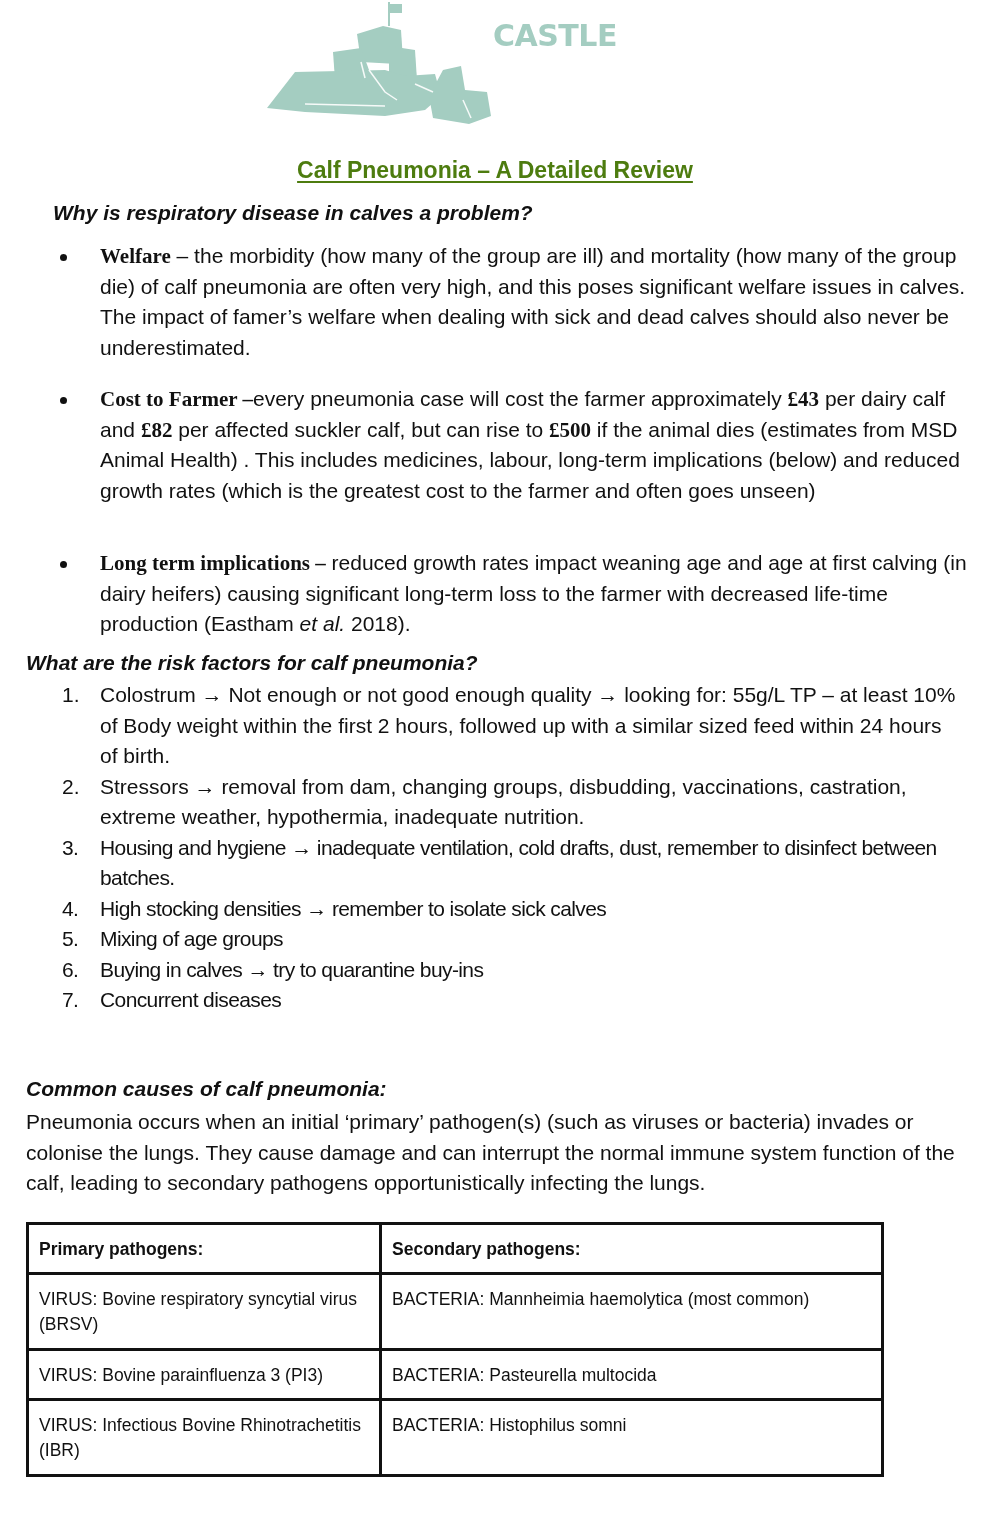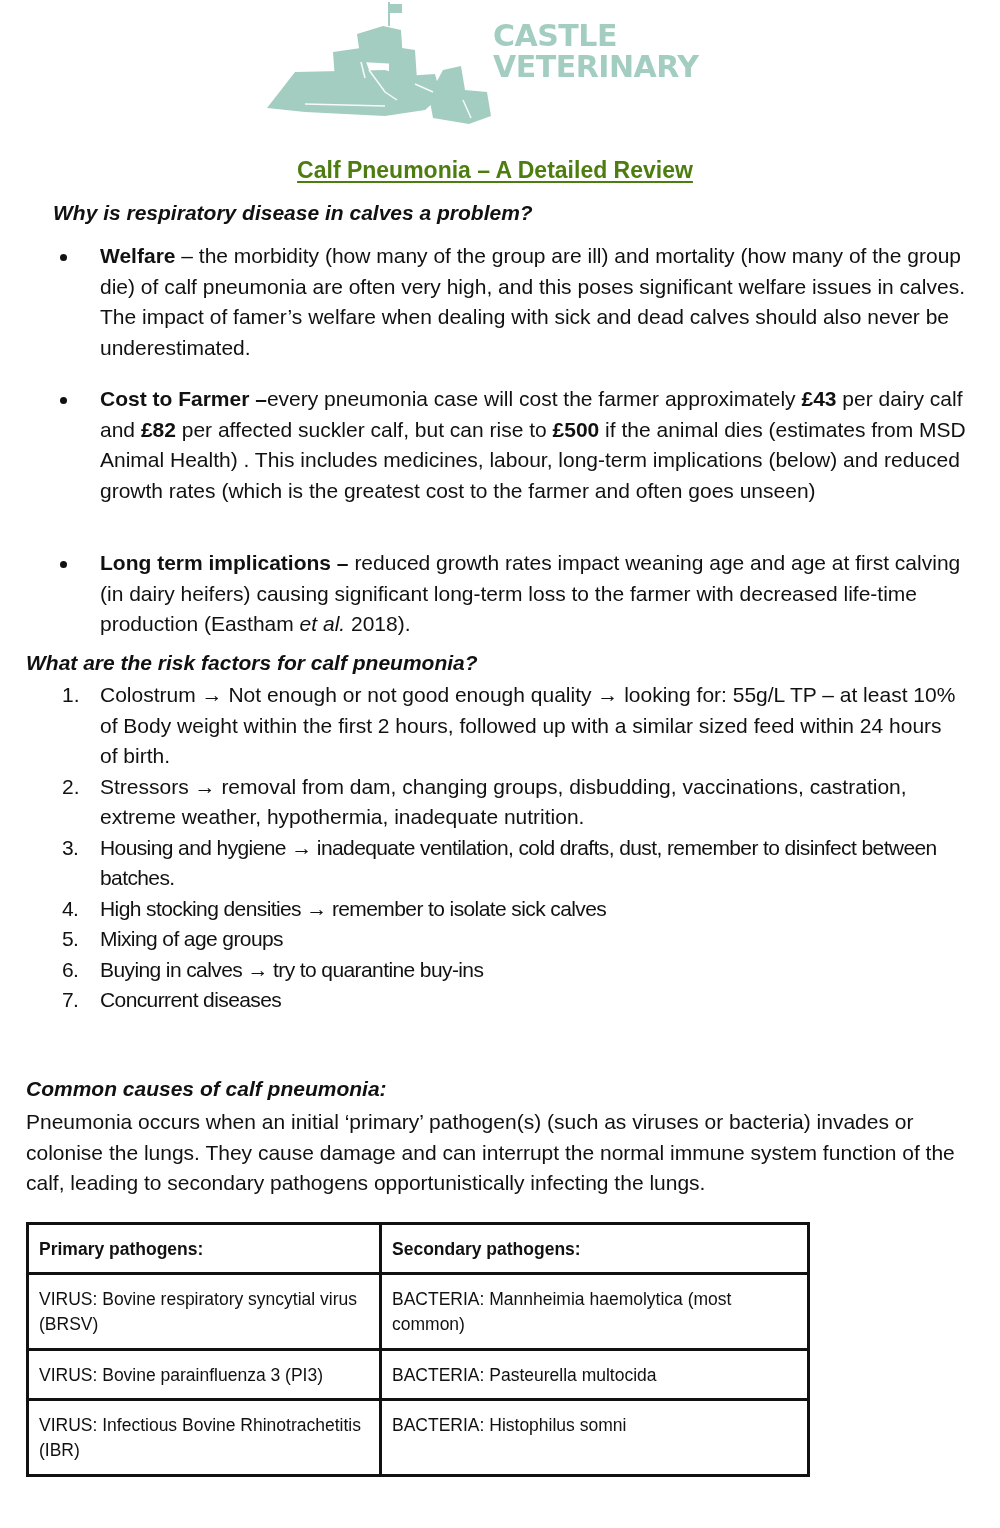--- a/index.html
+++ b/index.html
@@ -29,31 +29,31 @@
     position: absolute; left: 26px; font-size: 21px; font-weight: bold; font-style: italic;
     color: #111;
   }
   .text { font-size: 21px; line-height: 30.5px; }
   .bullet-item { position: absolute; left: 60px; width: 900px; }
   .bullet-dot {
     position: absolute; left: 0; top: 13px; width: 7px; height: 7px; border-radius: 50%;
     background: #111;
   }
   .bullet-body { position: absolute; left: 40px; width: 870px; }
-  .bullet-body b { font-weight: bold; }
+  .bullet-body b { font-weight: bold; font-family: Liberation Serif, serif; }
 
   .num-list { position: absolute; left: 60px; top: 680px; width: 900px; }
   .num-item { position: relative; padding-left: 40px; }
   .num-item .num { position: absolute; left: 2px; top: 0; }
   .num-item.condensed { letter-spacing: -0.6px; }
 
   .para { position: absolute; left: 26px; top: 1107px; width: 960px; }
 
   table.path-table {
-    position: absolute; left: 26px; top: 1222px; width: 784px;
+    position: absolute; left: 26px; top: 1222px; width: 858px;
     border-collapse: collapse; font-size: 17.5px; line-height: 25px;
   }
   table.path-table td {
     border: 3px solid #111; vertical-align: top; padding: 12px 10px 10px 10px;
   }
   table.path-table td.c1 { width: 330px; }
   table.path-table th {
     border: 3px solid #111; text-align: left; font-weight: bold;
     padding: 12px 10px 10px 10px; height: 24px;
   }
@@ -80,21 +80,20 @@
     <g stroke="#ffffff" stroke-width="1.5" fill="none" opacity="0.9">
       <path d="M40,104 L120,106"></path>
       <path d="M104,70 L120,92 L132,100"></path>
       <path d="M96,62 L100,78"></path>
       <path d="M150,84 L168,92"></path>
       <path d="M198,100 L206,118"></path>
     </g>
   </svg>
   <div class="logo-text">
     <div>CASTLE</div>
-    <div>VETERINARY</div>
   </div>
 </div>
 
 <div class="doc-title">Calf Pneumonia – A Detailed Review</div>
 
 <div class="h-italic" style="top:201px;margin-left:27px;">Why is respiratory disease in calves a problem?</div>
 
 <div class="bullet-item text" style="top:241px; height:122px;">
   <span class="bullet-dot"></span>
   <div class="bullet-body">

